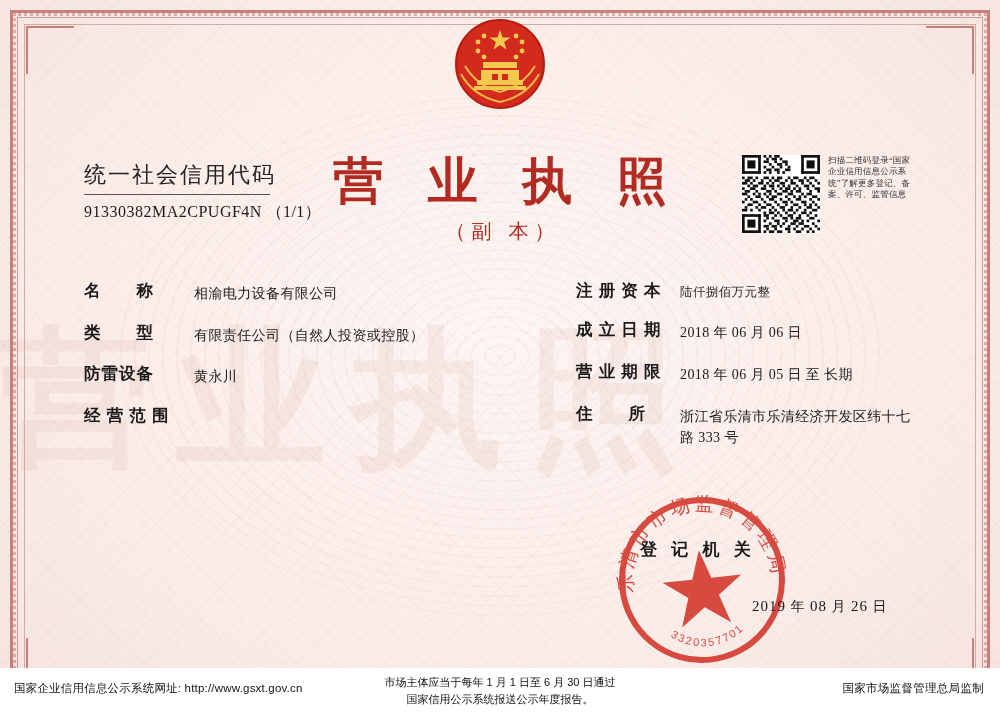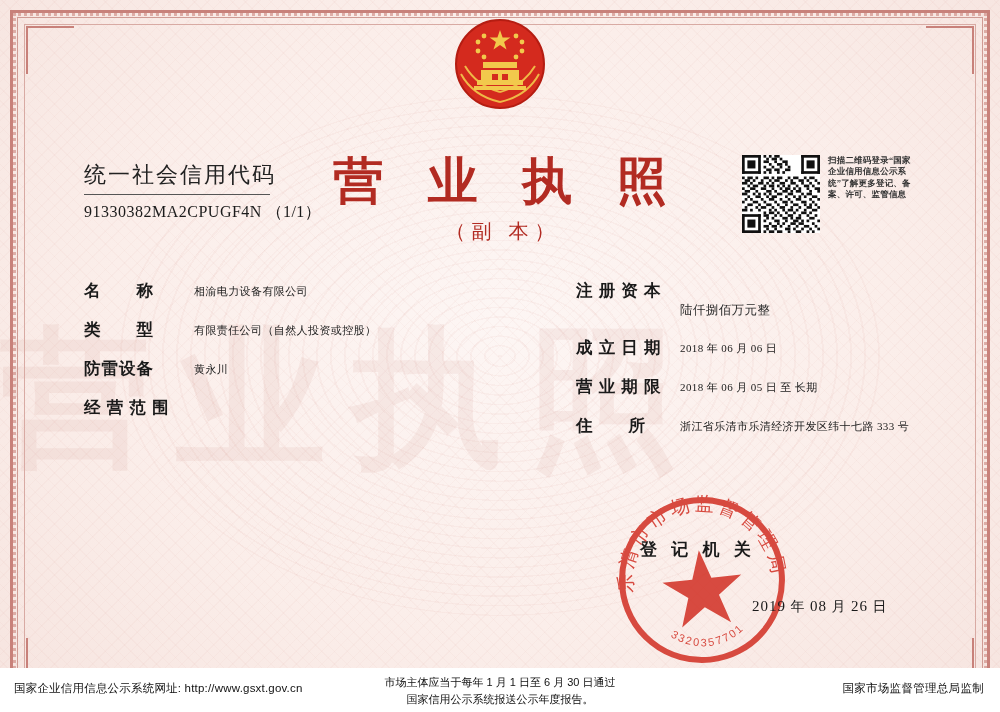--- a/index.html
+++ b/index.html
@@ -159,21 +159,20 @@
   }
 
   
   .qr-wrap {
     position: absolute;
     right: 88px;
     top: 155px;
     display: flex;
     align-items: flex-start;
     gap: 8px;
-    font-weight: bold;
   }
   .qr {
     width: 78px;
     height: 78px;
     background-color: #fff;
     image-rendering: pixelated;
   }
   .qr-note {
     width: 84px;
     font-size: 8.5px;
@@ -210,34 +209,33 @@
     flex: 0 0 auto;
     font-size: 16.5px;
     font-weight: bold;
     color: #1a1a1a;
     letter-spacing: 1px;
     white-space: nowrap;
   }
   .f-label.w4 { width: 110px; }
   .f-label.r { width: 104px; }
   .f-value {
-    font-size: 11px;
+    font-size: 14px;
     color: #1a1a1a;
     line-height: 1.55;
     letter-spacing: 0.4px;
     padding-top: 3px;
   }
   .f-value.scope {
     width: 358px;
     text-align: justify;
   }
   .f-value.handwrite {
     font-size: 12.5px;
     color: #2a2a2a;
-    margin-top: 18px;
   }
 
   
   .registry {
     position: absolute;
     left: 640px;
     top: 538px;
     font-size: 17px;
     font-weight: bold;
     letter-spacing: 5px;

